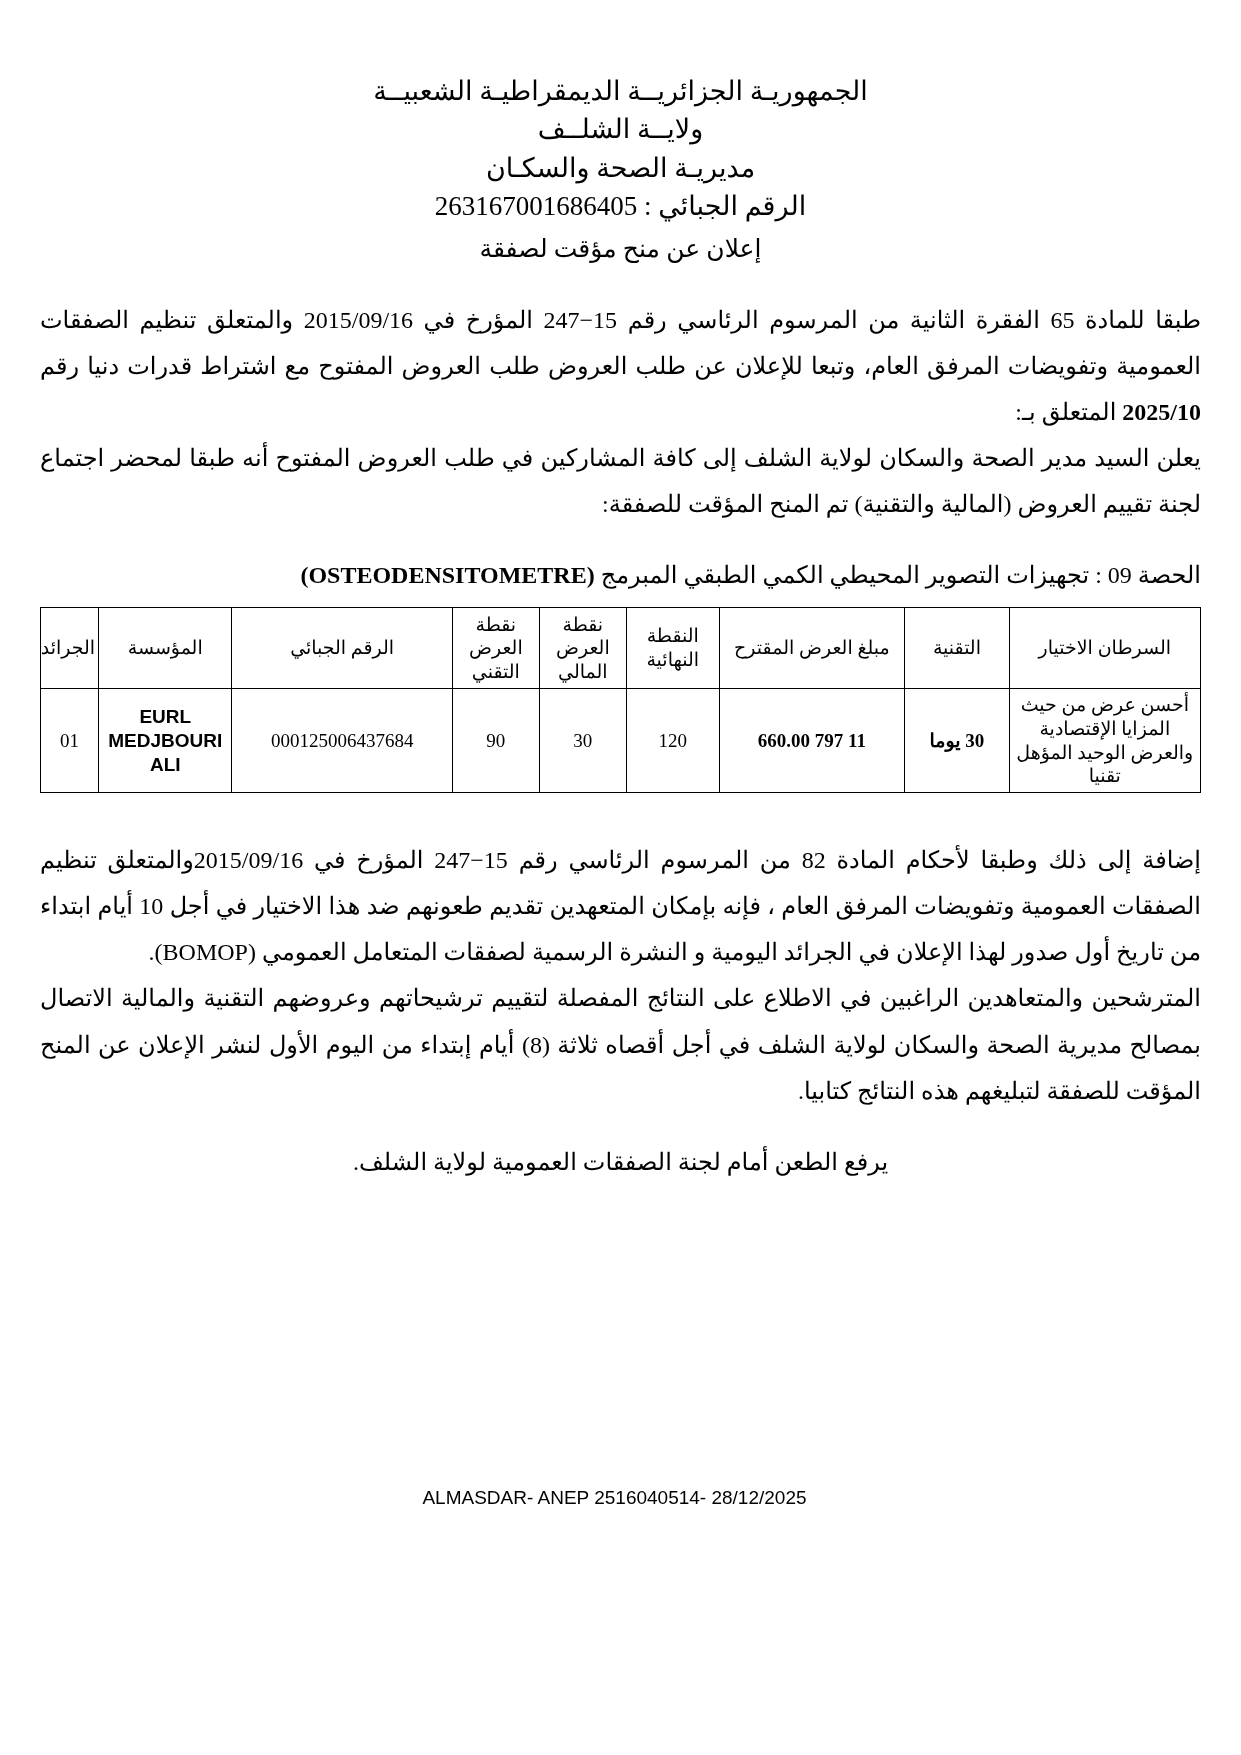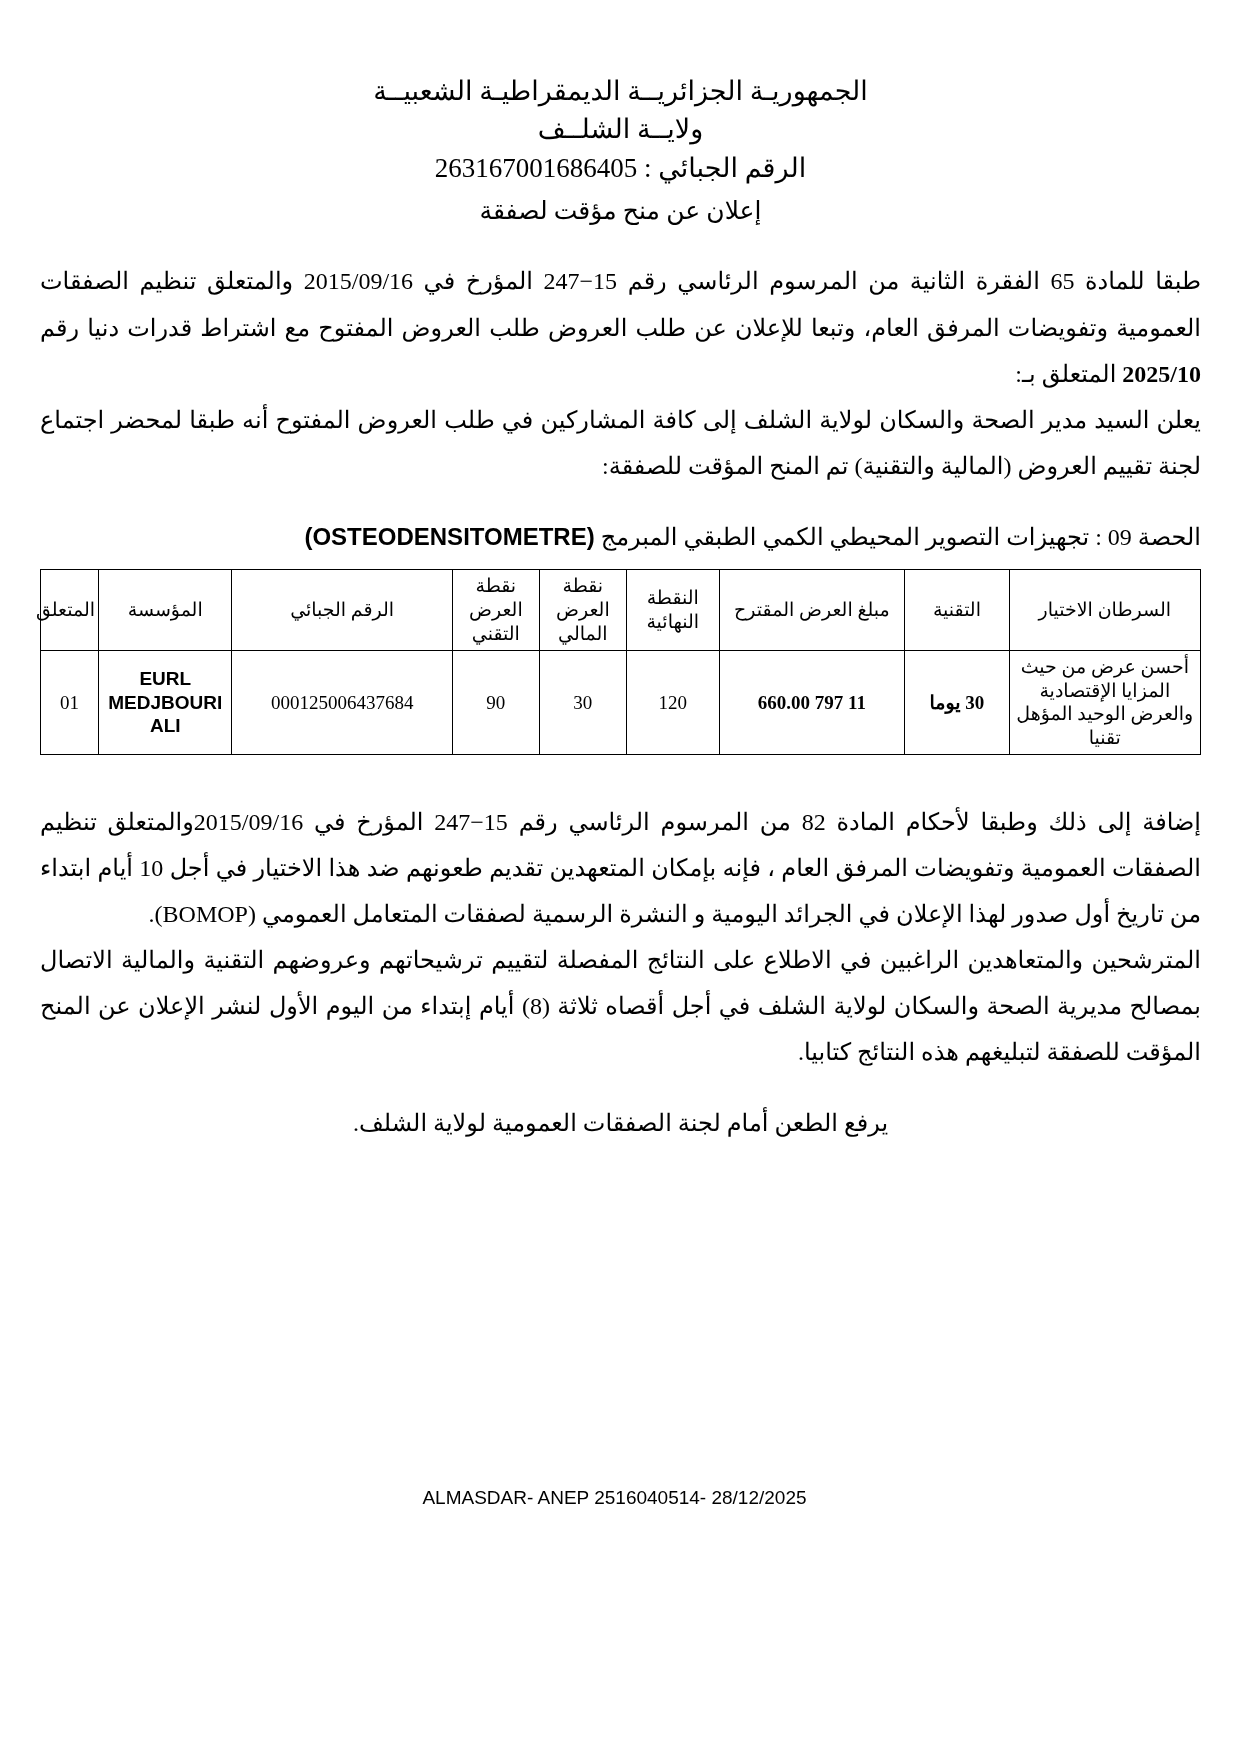--- a/index.html
+++ b/index.html
@@ -73,21 +73,21 @@
 
   .lot-line {
     font-size: 24px;
     direction: rtl;
     text-align: right;
     margin-top: 34px;
     margin-bottom: 18px;
   }
   .lot-line .lat {
     font-weight: bold;
-    font-family: Liberation Sans, sans-serif;
+    font-family: Liberation Serif, serif;
   }
 
   
   table.results {
     width: 100%;
     border-collapse: collapse;
     direction: rtl;
     table-layout: fixed;
     margin-top: 4px;
   }
@@ -170,20 +170,21 @@
   }
 </style>
 </head>
 <body>
 
 <div class="page">
 
   <div class="letterhead">
     <div class="line spaced">الجمهوريـة الجزائريــة الديمقراطيـة الشعبيــة</div>
     <div class="line spaced">ولايــة الشلــف</div>
+    <div class="line">مديريـة الصحة والسكـان</div>
     <div class="fiscal">الرقم الجبائي : 263167001686405</div>
     <div class="announce">إعلان عن منح مؤقت لصفقة</div>
   </div>
 
   <p class="para first">
     <span>طبقا للمادة 65 الفقرة الثانية من المرسوم الرئاسي رقم 15−247 المؤرخ في 2015/09/16 والمتعلق تنظيم الصفقات العمومية وتفويضات المرفق العام، وتبعا للإعلان عن طلب العروض طلب العروض المفتوح مع اشتراط قدرات دنيا رقم</span>
     <span class="bold">2025/10</span>
     <span>المتعلق بـ:</span>
   </p>
 
@@ -210,21 +211,21 @@
     <thead>
       <tr>
         <th>السرطان الاختيار</th>
         <th>التقنية</th>
         <th>مبلغ العرض المقترح</th>
         <th>النقطة النهائية</th>
         <th>نقطة العرض المالي</th>
         <th>نقطة العرض التقني</th>
         <th>الرقم الجبائي</th>
         <th>المؤسسة</th>
-        <th>المتعلق</th>
+        <th>الجرائد</th>
       </tr>
     </thead>
     <tbody>
       <tr>
         <td class="criteria">أحسن عرض من حيث المزايا الإقتصادية والعرض الوحيد المؤهل تقنيا</td>
         <td class="delay">30 يوما</td>
         <td class="amount">11 797 660.00</td>
         <td>120</td>
         <td>30</td>
         <td>90</td>

